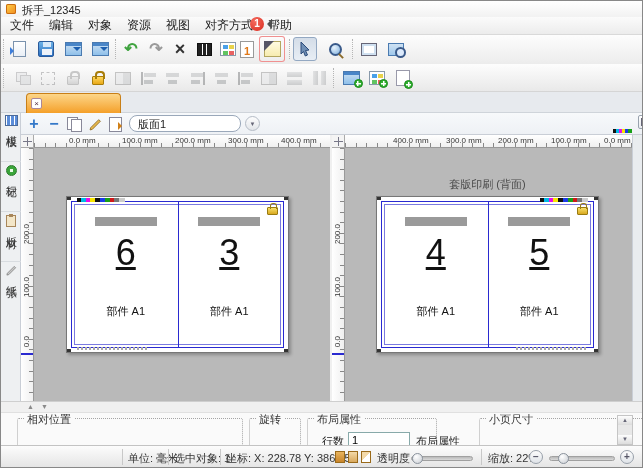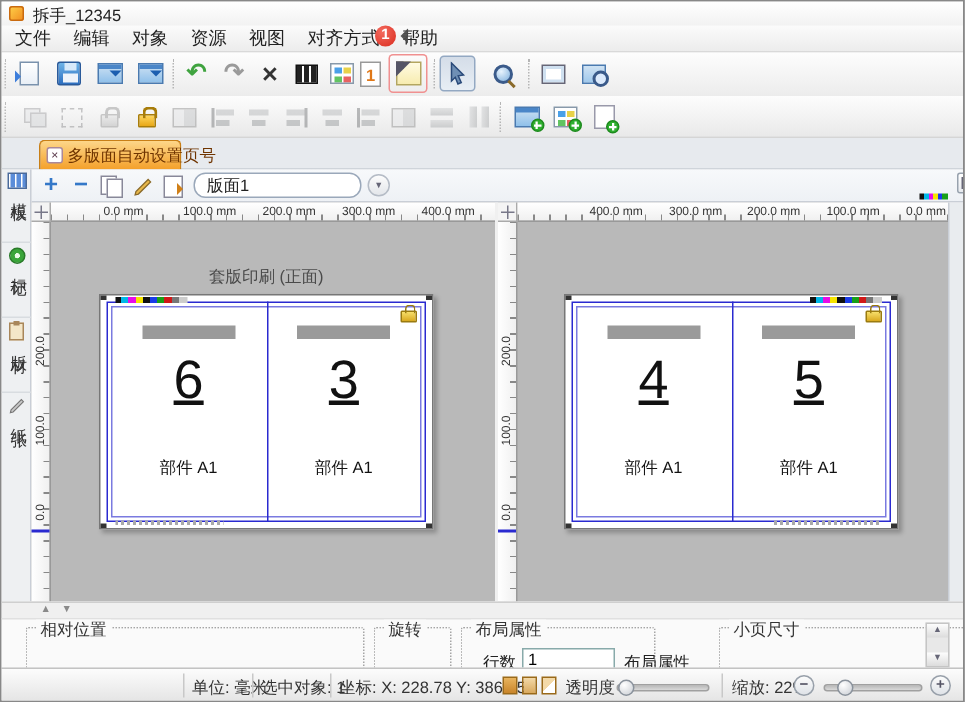--- a/index.html
+++ b/index.html
@@ -295,21 +295,20 @@
     <div class="tbtn" style="left:390px">
         <span class="ic ic-pagew">
           <span class="addplus"></span>
         </span>
       </div>
   </div>
 
   <div class="tabrow">
     <div class="doctab">
       <span class="tabclose">×</span>
-      <span class="tablabel">多版面自动设置页号</span>
     </div>
   </div>
 
   <div class="layoutbar">
     <div class="lbtn" style="left:4px">
         <span class="glyph g-plusblue">+</span>
       </div>
     <div class="lbtn" style="left:24px">
         <span class="glyph g-plusblue">−</span>
       </div>
@@ -361,21 +360,20 @@
       <span class="rl" style="left:194px">300.0 mm</span>
       <span class="rl" style="left:247px">400.0 mm</span>
     </div>
     <div class="vruler">
       <div class="ticks"></div>
       <span class="rl" style="top:76px">200.0</span>
       <span class="rl" style="top:129px">100.0</span>
       <span class="rl" style="top:188px">0.0</span>
       <div class="guide" style="top:205px"></div>
     </div>
-    <div class="sheet-title" style="left:45px;top:42px;width:223px">套版印刷 (正面)</div>
     <div class="sheet" style="left:45px;top:61px;width:223px;height:157px">
       <div class="blue1"></div>
       <div class="blue2"></div>
       <div class="centerline"></div>
       <div class="colorbar" style="left:10px"></div>
       <div class="lockic"></div>
       <div class="regmark" style="left:0;top:0"></div>
       <div class="regmark" style="right:0;top:0"></div>
       <div class="regmark" style="left:0;bottom:0"></div>
       <div class="regmark" style="right:0;bottom:0"></div>
@@ -405,20 +403,21 @@
       <span class="rl" style="left:206px">100.0 mm</span>
       <span class="rl" style="left:259px">0.0 mm</span>
     </div>
     <div class="vruler">
       <div class="ticks"></div>
       <span class="rl" style="top:76px">200.0</span>
       <span class="rl" style="top:129px">100.0</span>
       <span class="rl" style="top:188px">0.0</span>
       <div class="guide" style="top:205px"></div>
     </div>
+    <div class="sheet-title" style="left:44px;top:42px;width:223px">套版印刷 (背面)</div>
     <div class="sheet" style="left:44px;top:61px;width:223px;height:157px">
       <div class="blue1"></div>
       <div class="blue2"></div>
       <div class="centerline"></div>
       <div class="colorbar" style="right:10px"></div>
       <div class="lockic"></div>
       <div class="regmark" style="left:0;top:0"></div>
       <div class="regmark" style="right:0;top:0"></div>
       <div class="regmark" style="left:0;bottom:0"></div>
       <div class="regmark" style="right:0;bottom:0"></div>

